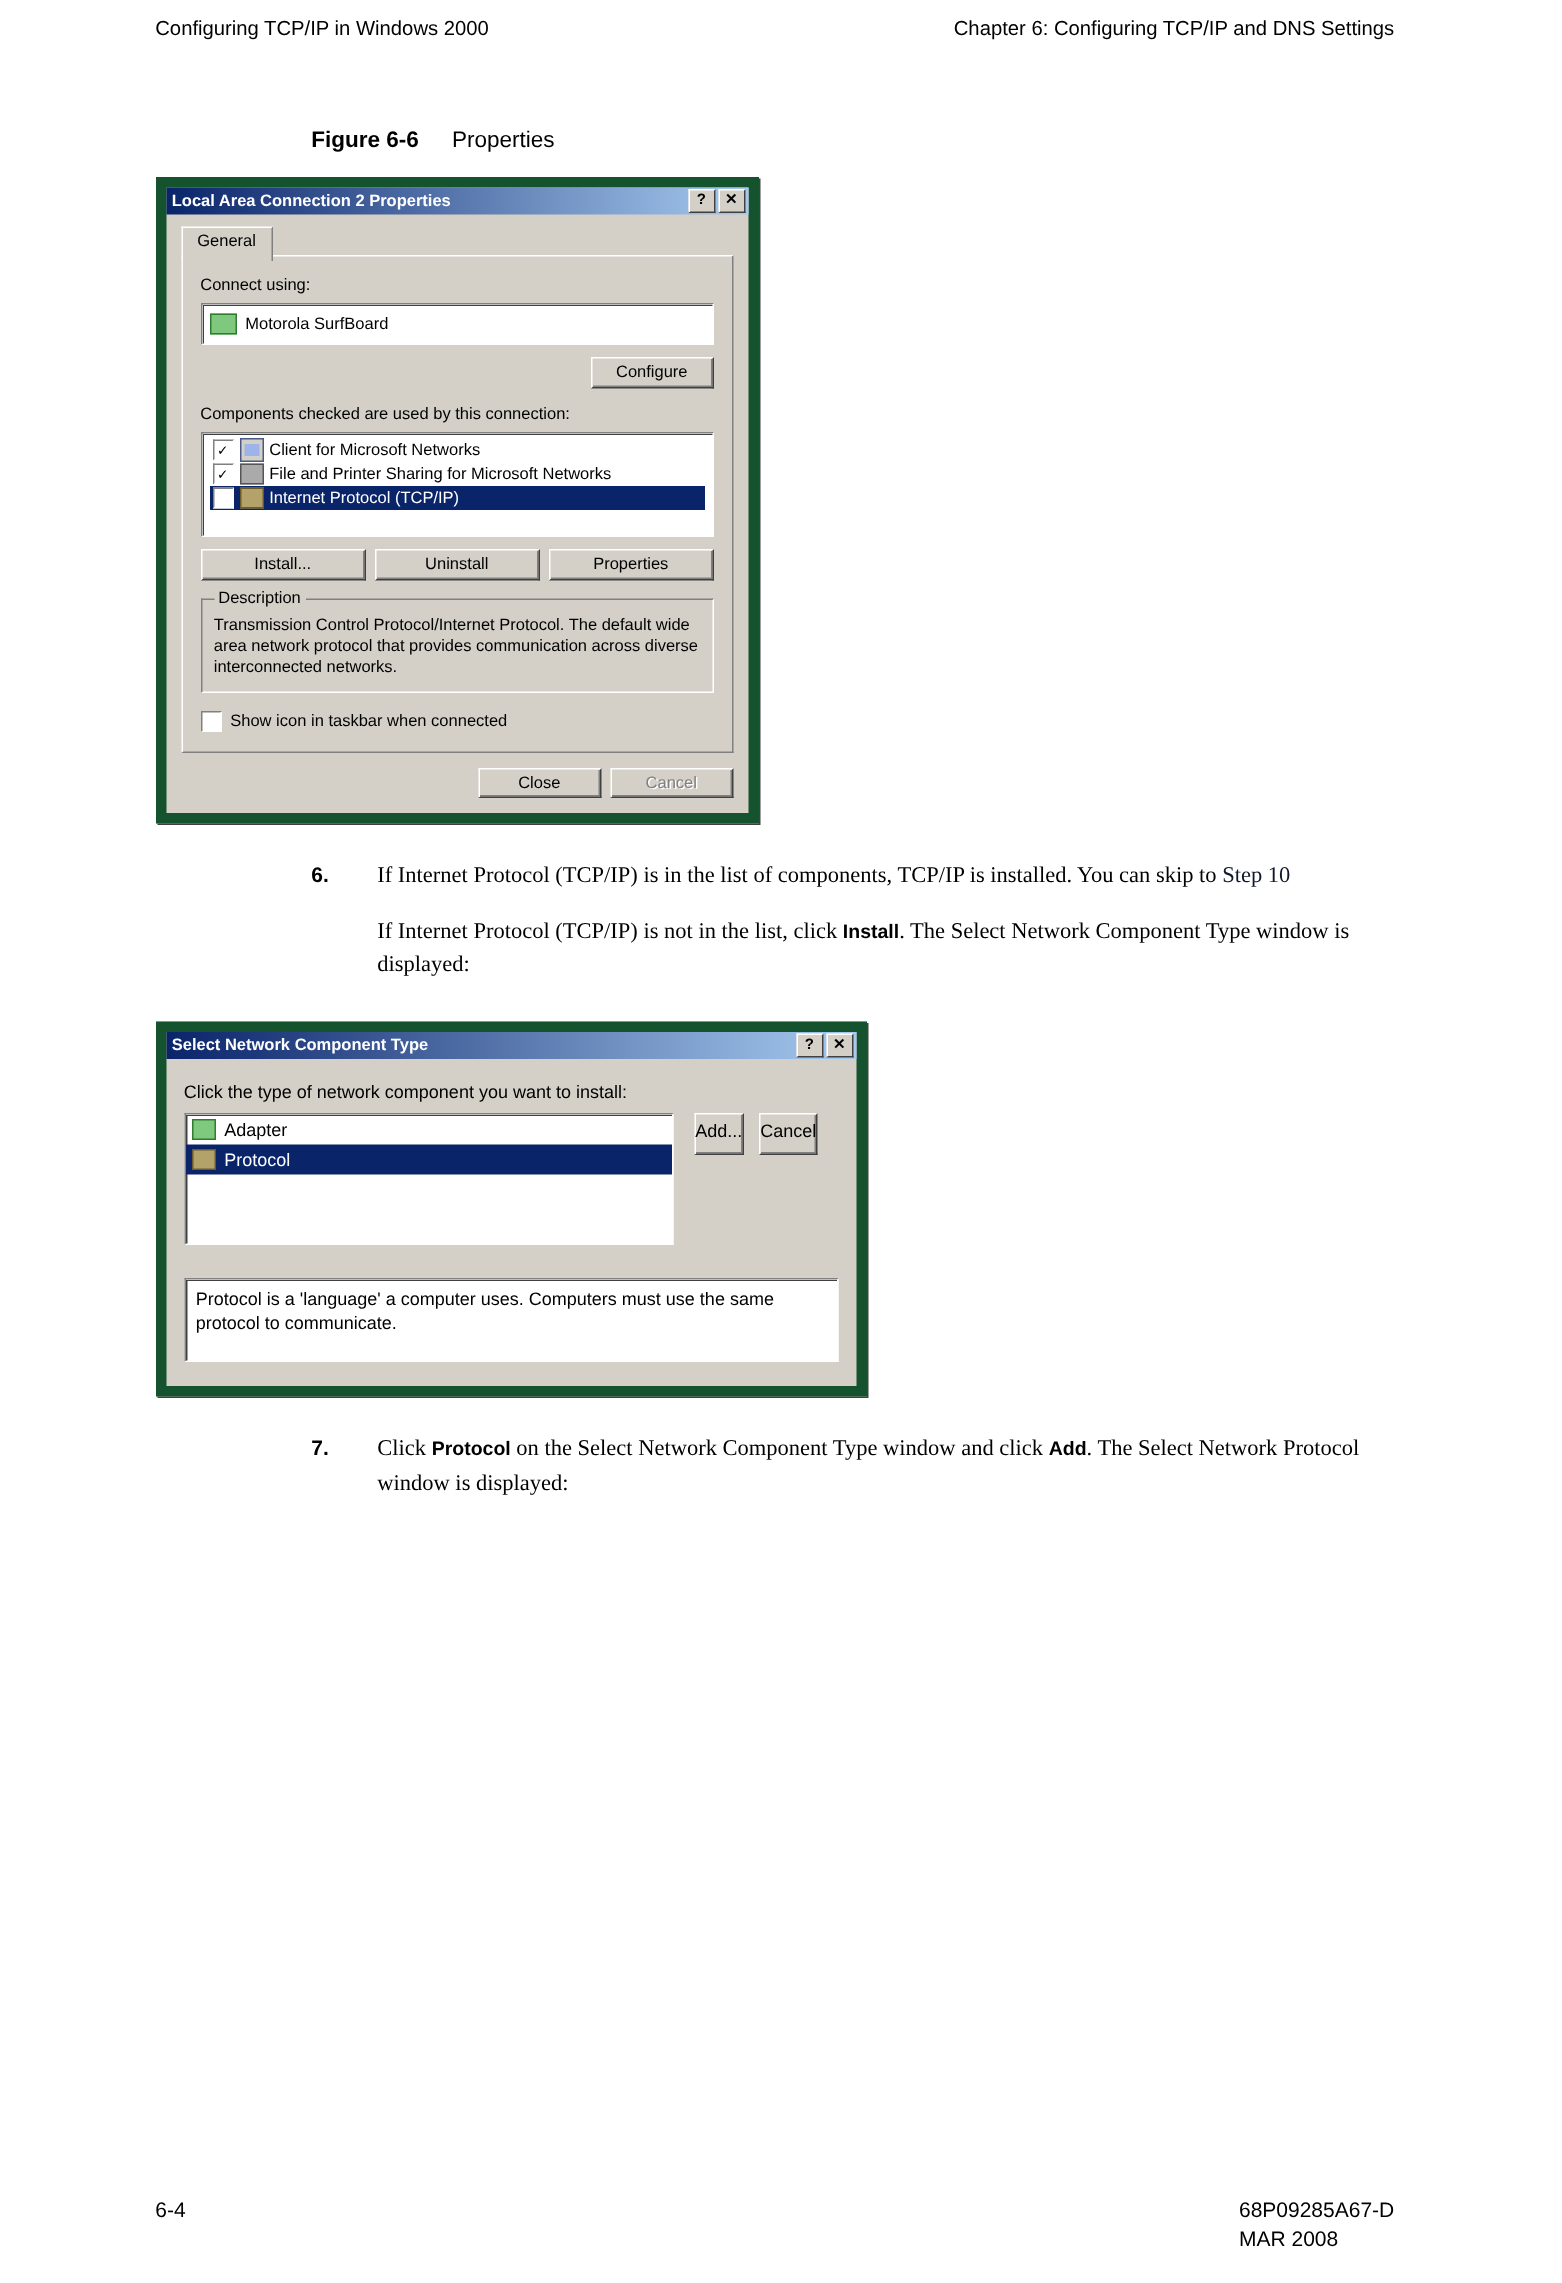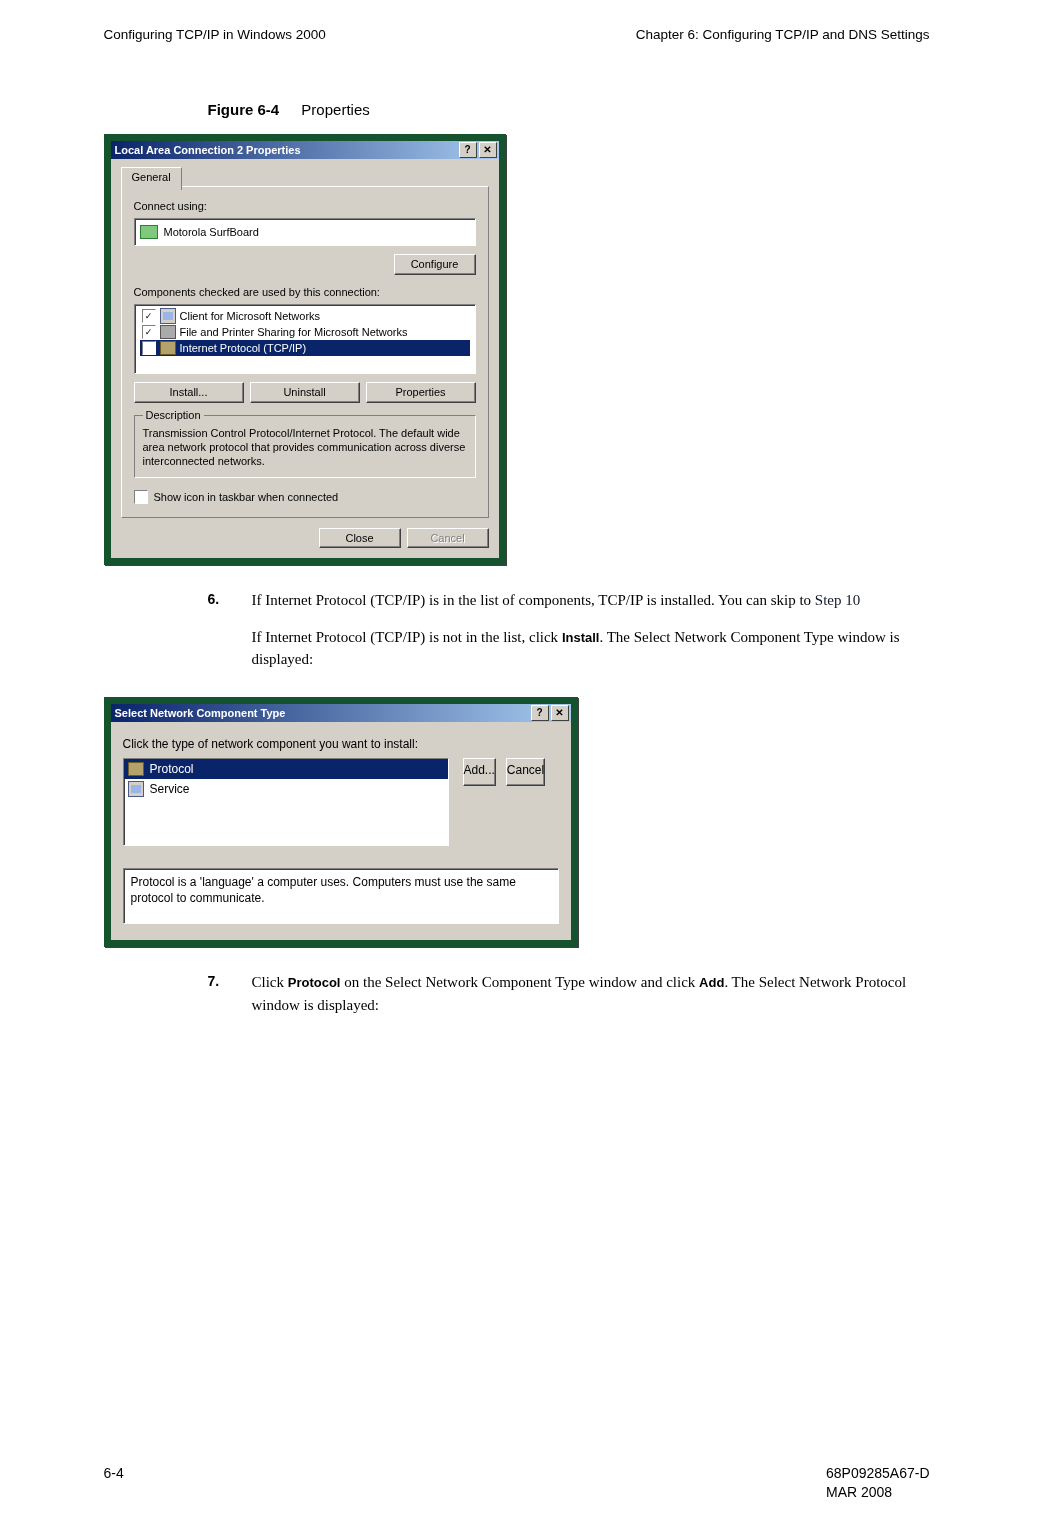--- a/index.html
+++ b/index.html
@@ -1,16 +1,16 @@
 <!DOCTYPE html>
 <html><head>
 <meta charset="utf-8">
 <style>
   html,body{margin:0;padding:0;background:#fff;color:#000;font-family:Verdana,Geneva,sans-serif;font-size:13px;line-height:1.35}
-  .page{width:850px;min-height:1522px;margin:0 auto;position:relative;box-sizing:border-box;padding:24px 16px 8px 8px}
+  .page{width:850px;min-height:1522px;margin:0 auto;position:relative;box-sizing:border-box;padding:8px 16px 8px 8px}
   .running-heads{display:flex;justify-content:space-between;font-size:13.5px;margin:2px 0 56px 0}
   .running-heads span{white-space:nowrap}
   .content{padding:0 0 0 104px}
   .fig-caption{font-weight:700;margin:0 0 14px 0;font-size:15px}
   .fig-caption .figno{margin-right:18px}
   .fig-caption .figtitle{font-weight:400}
   ol.steps{list-style:none;margin:24px 0 0 0;padding:0}
   ol.steps>li{display:flex;gap:22px;margin-bottom:12px;font-family:Georgia,'Times New Roman',serif;font-size:15px;line-height:1.5}
   ol.steps>li .num{font-weight:700;min-width:22px;font-family:Verdana,Geneva,sans-serif;font-size:14px}
   ol.steps>li .body{flex:1}
@@ -68,21 +68,21 @@
 <div class="page">
 
   <div class="running-heads">
     <span>Configuring TCP/IP in Windows 2000</span>
     <span>Chapter 6: Configuring TCP/IP and DNS Settings</span>
   </div>
 
   <div class="content">
 
     <div class="fig-caption">
-      <span class="figno">Figure 6-4</span>
+      <span class="figno">Figure 6-6</span>
       <span class="figtitle">Properties</span>
     </div>
   </div>
 
   <div class="dlg" style="width:388px">
     <div class="titlebar">
       <span class="ttl">Local Area Connection 2 Properties</span>
       <span class="win-btn">?</span>
       <span class="win-btn">✕</span>
     </div>
@@ -165,27 +165,27 @@
     <div class="titlebar">
       <span class="ttl">Select Network Component Type</span>
       <span class="win-btn">?</span>
       <span class="win-btn">✕</span>
     </div>
     <div class="dlg2-body">
       <div class="lbl" style="font-size:12px;margin-bottom:6px">Click the type of network component you want to install:</div>
       <div class="dlg2-top">
         <div class="typelist">
           <div class="sunken">
+            <div class="type-row">
+                <span class="ico ico-net"></span>
+                <span>Adapter</span>
+              </div>
             <div class="type-row sel">
                 <span class="ico ico-proto"></span>
                 <span>Protocol</span>
-              </div>
-            <div class="type-row">
-                <span class="ico ico-monitor"></span>
-                <span>Service</span>
               </div>
           </div>
         </div>
         <div class="dlg2-btns">
           <div class="btn">Add...</div>
           <div class="btn">Cancel</div>
         </div>
       </div>
       <div class="sunken desc-box">Protocol is a 'language' a computer uses. Computers must use the same protocol to communicate.</div>
     </div>

